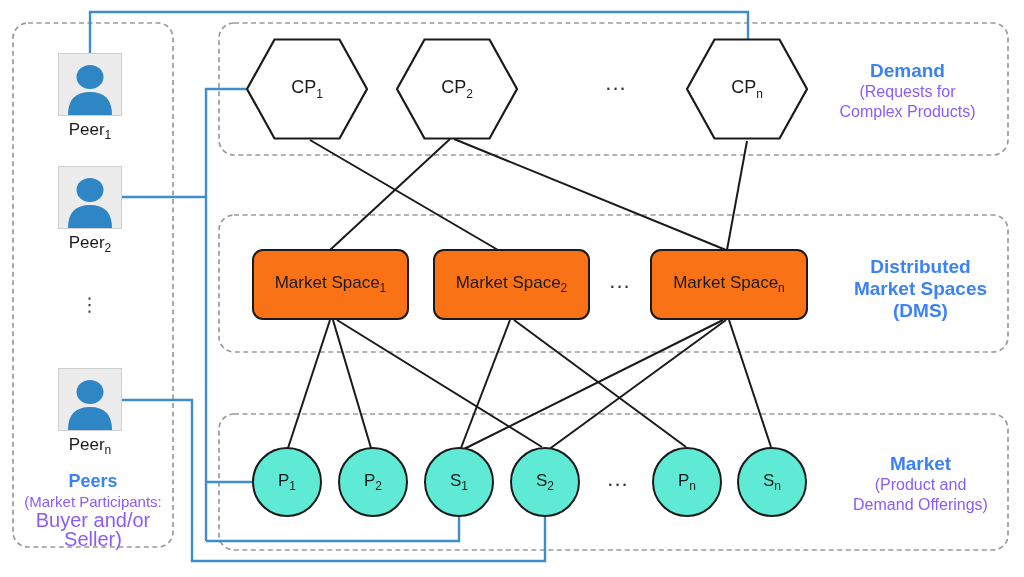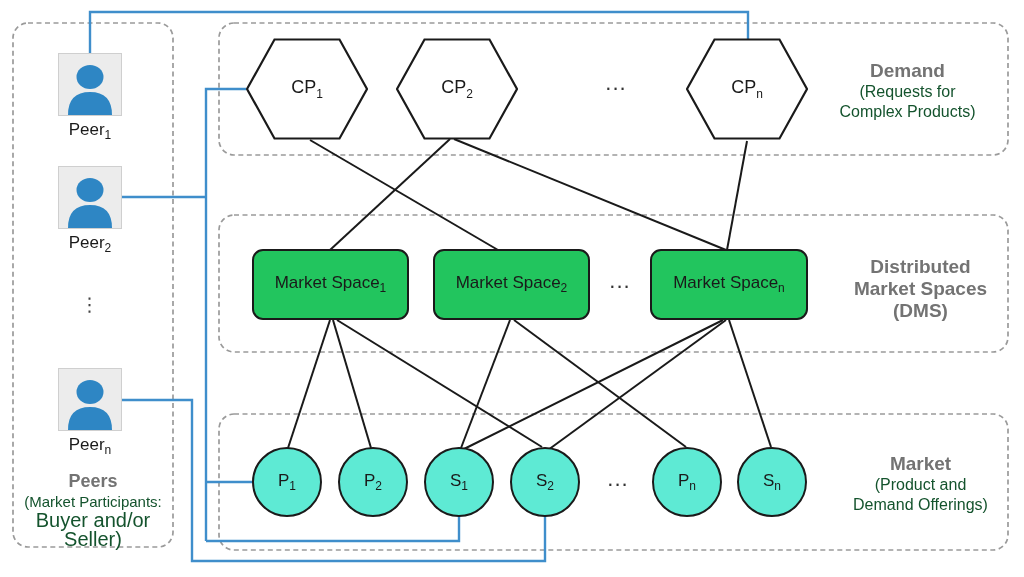--- a/index.html
+++ b/index.html
@@ -10,42 +10,42 @@
   .abs { position:absolute; }
   svg.layer { position:absolute; left:0; top:0; z-index:2; }
 
   
   .hex { z-index:3; width:122px; height:102px; display:flex; align-items:center; justify-content:center; }
   .hex svg { position:absolute; left:0; top:0; }
   .node-label { position:relative; font-size:18px; color:#1a1a1a; white-space:nowrap; }
   .node-label sub { font-size:12px; }
 
   .msbox {
-    z-index:3; width:153px; height:67px; background:#22c55e;
+    z-index:3; width:153px; height:67px; background:#f97316;
     border:2px solid #1a1a1a; border-radius:11px;
     display:flex; align-items:center; justify-content:center;
   }
   .msbox .node-label { font-size:17px; }
 
   .circle {
     z-index:3; width:66px; height:66px; background:#5eead4;
     border:2px solid #1a1a1a; border-radius:50%;
     display:flex; align-items:center; justify-content:center;
   }
   .circle .node-label { font-size:17px; }
 
   
   .peer-icon { z-index:3; width:64px; height:63px; }
   .peer-label { z-index:3; width:124px; text-align:center; font-size:17px; white-space:nowrap; }
   .peer-label sub { font-size:12px; }
 
   
   .caption { z-index:3; text-align:center; }
-  .caption .title { font-size:19px; font-weight:bold; color:#737373; line-height:22px; }
-  .caption .sub { font-size:16px; color:#14532d; line-height:20px; }
+  .caption .title { font-size:19px; font-weight:bold; color:#3b82f6; line-height:22px; }
+  .caption .sub { font-size:16px; color:#8b5cf6; line-height:20px; }
   .dots { z-index:3; font-size:22px; line-height:1; color:#333; letter-spacing:1px; }
   .vdots { z-index:3; font-size:19px; color:#444; }
 </style>
 </head>
 <body>
 
 <div class="stage">
 
   <svg class="layer" width="1024" height="577" viewBox="0 0 1024 577">
 

